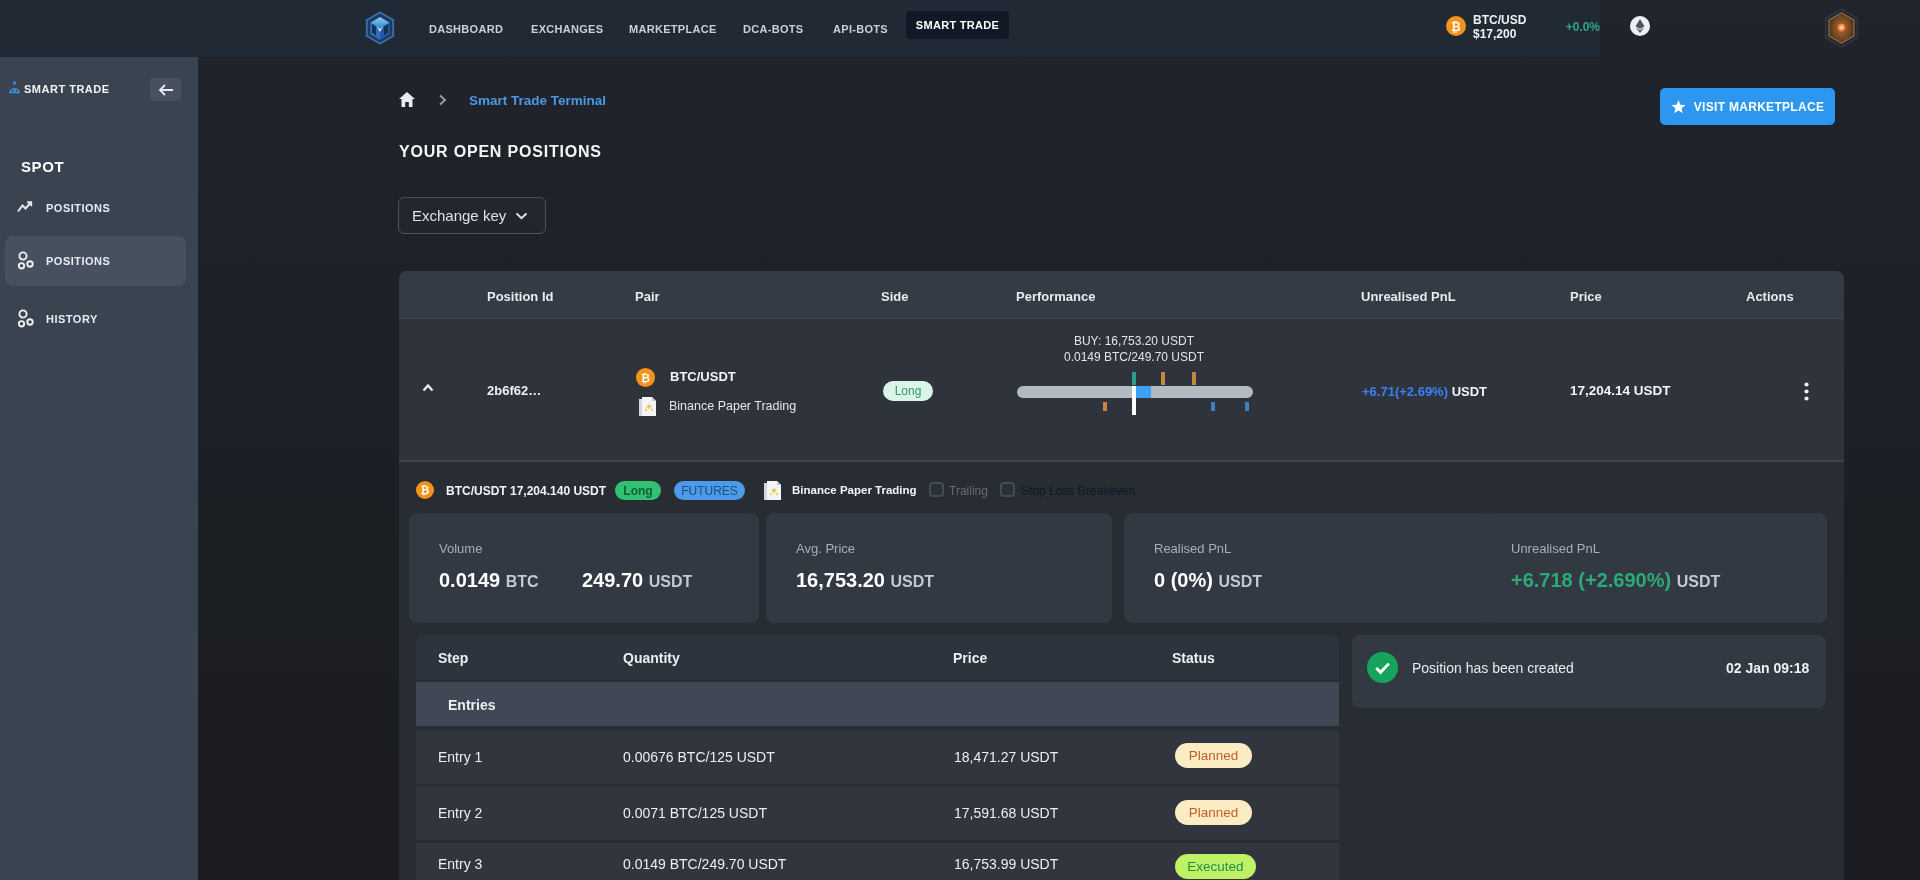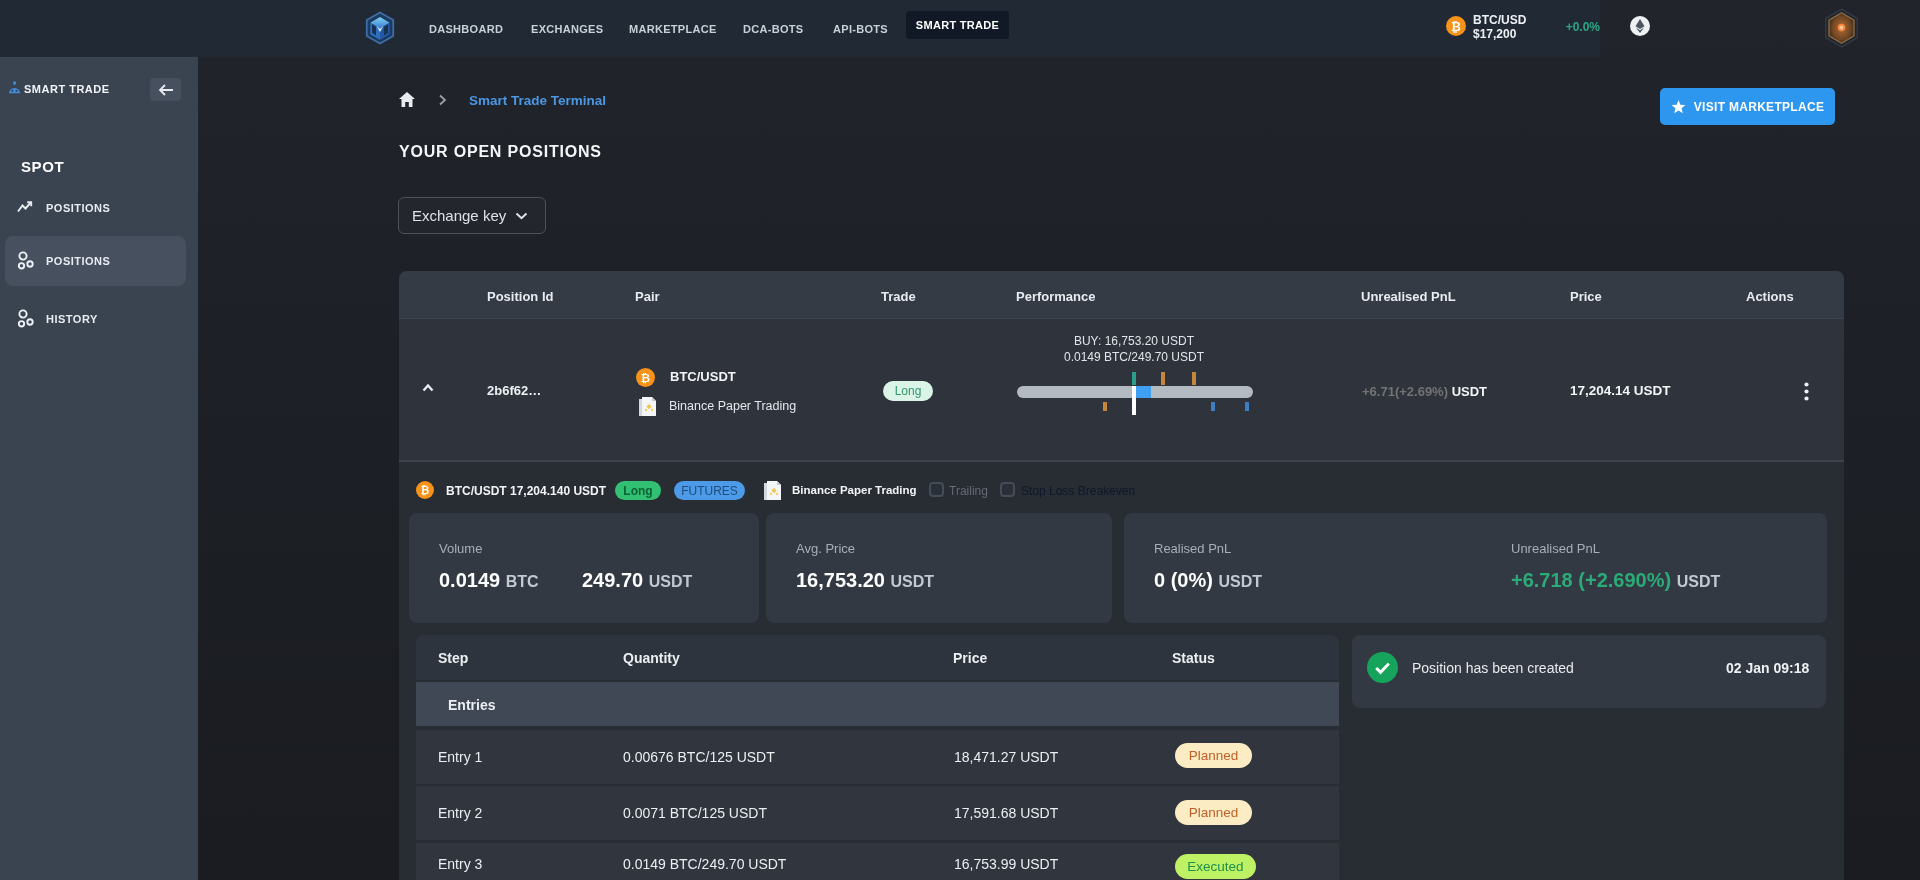--- a/index.html
+++ b/index.html
@@ -175,21 +175,21 @@
   <svg style="margin-left:9px" width="13" height="8" viewBox="0 0 13 8">
       <polyline points="1.5,1.5 6.5,6.2 11.5,1.5" stroke="#dde2e8" stroke-width="2" fill="none"></polyline>
     </svg>
 </div>
 
 <div class="ptable">
   <div class="ptable-head"></div>
 </div>
 <div class="th" style="left:487px">Position Id</div>
 <div class="th" style="left:635px">Pair</div>
-<div class="th" style="left:881px">Trade</div>
+<div class="th" style="left:881px">Side</div>
 <div class="th" style="left:1016px">Performance</div>
 <div class="th" style="left:1361px">Unrealised PnL</div>
 <div class="th" style="left:1570px">Price</div>
 <div class="th" style="left:1746px">Actions</div>
 
 <svg class="abs" style="left:422px;top:383px" width="12" height="10" viewBox="0 0 12 10">
     <polyline points="1.5,7.5 6,2.5 10.5,7.5" stroke="#e8ecf0" stroke-width="2.4" fill="none"></polyline>
   </svg>
 <div class="abs" style="left:487px;top:383px;font-size:13px;font-weight:bold;color:#eef1f4">2b6f62…</div>
 
@@ -215,21 +215,21 @@
 <div class="tick" style="left:1161px;top:372px;height:13px;background:#c4873c"></div>
 <div class="tick" style="left:1192px;top:372px;height:13px;background:#c4873c"></div>
 <div class="tick" style="left:1103px;top:402px;height:9px;background:#c4873c"></div>
 <div class="tick" style="left:1211px;top:402px;height:9px;background:#3e7fc1"></div>
 <div class="tick" style="left:1245px;top:402px;height:9px;background:#3e7fc1"></div>
 <div class="tick" style="left:1132px;top:372px;height:13px;background:#2aa08c"></div>
 <div class="perf-track"></div>
 <div class="perf-blue"></div>
 <div class="perf-cursor"></div>
 
-<div class="abs" style="left:1362px;top:384px;font-size:13px;font-weight:bold"><span style="color:#737373">+6.71(+2.69%)</span> <span style="color:#f2f4f6">USDT</span></div>
+<div class="abs" style="left:1362px;top:384px;font-size:13px;font-weight:bold"><span style="color:#3b82f6">+6.71(+2.69%)</span> <span style="color:#f2f4f6">USDT</span></div>
 <div class="abs" style="left:1570px;top:383px;font-size:13.5px;font-weight:bold;color:#f2f4f6">17,204.14 USDT</div>
 <svg class="abs" style="left:1804px;top:382px" width="5" height="20" viewBox="0 0 5 20">
   <circle cx="2.5" cy="2.5" r="2.1" fill="#eef1f4"></circle>
     <circle cx="2.5" cy="9.5" r="2.1" fill="#eef1f4"></circle>
     <circle cx="2.5" cy="16.5" r="2.1" fill="#eef1f4"></circle>
 </svg>
 
 <div class="abs" style="left:399px;top:460px;width:1445px;height:2px;background:#3d4450"></div>
 <div class="expanded"></div>
 

